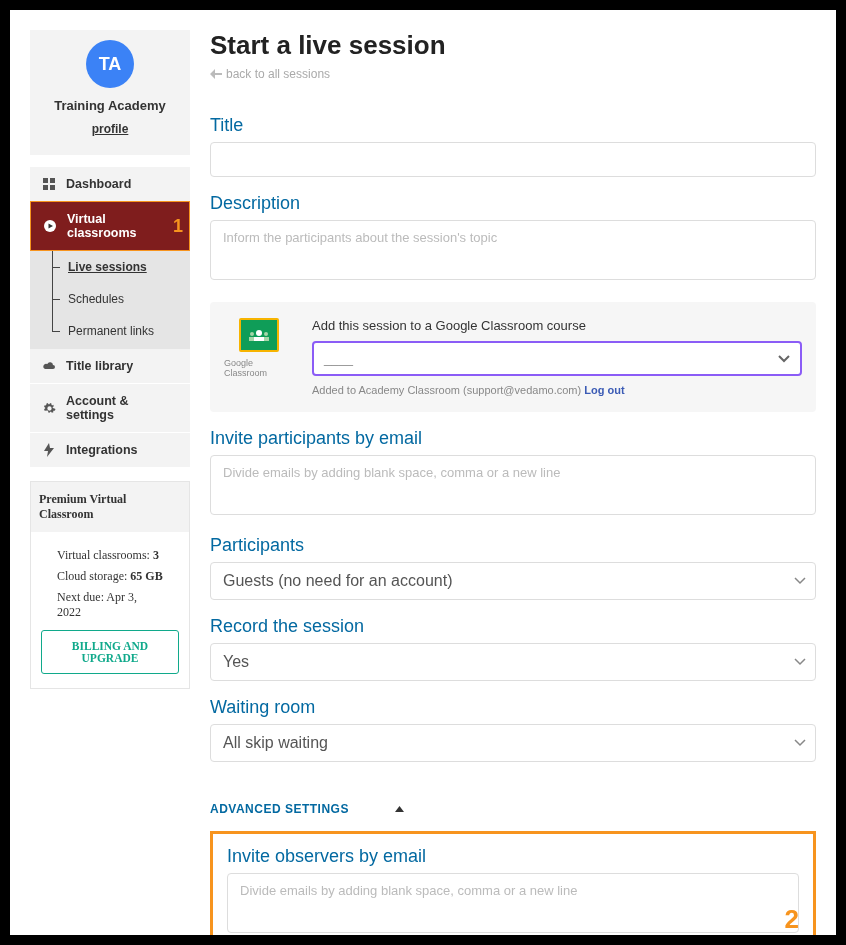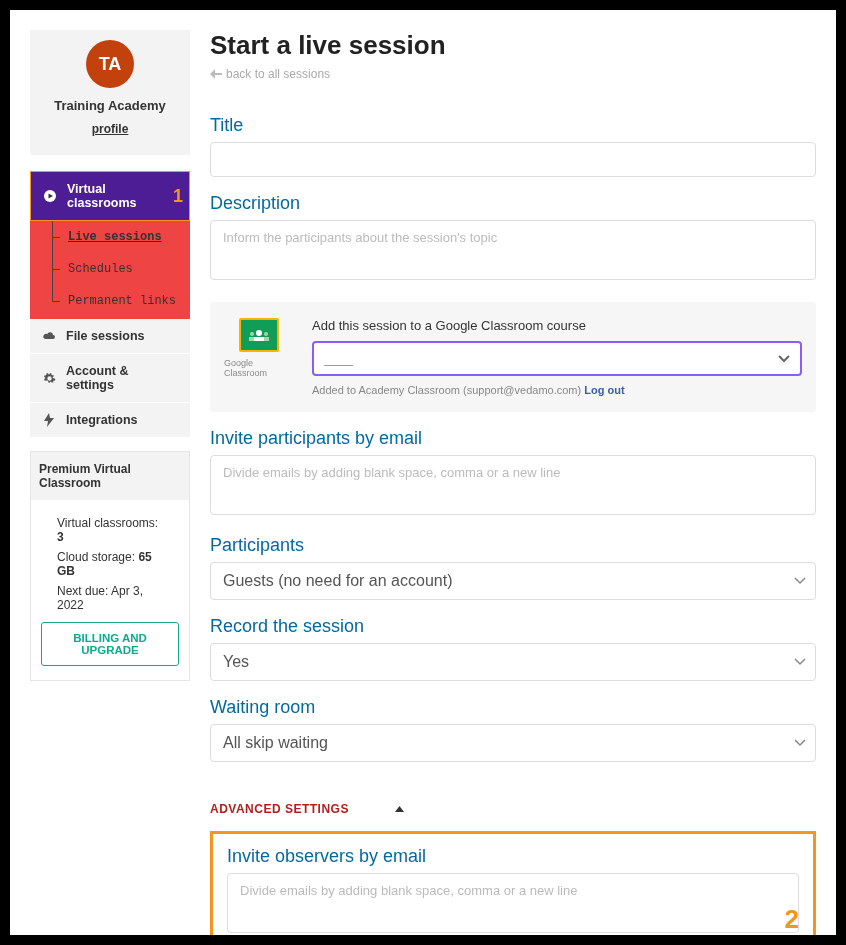--- a/index.html
+++ b/index.html
@@ -3,41 +3,41 @@
   <meta charset="utf-8">
   <style>
     * { box-sizing: border-box; margin: 0; padding: 0; }
     body { font-family: Arial, Helvetica, sans-serif; background: #fff; }
     .outer-frame { border: 10px solid #000; width: 846px; height: 945px; overflow: hidden; position: relative; }
     .container { display: flex; padding: 20px; gap: 20px; background: #fff; height: 100%; }
 
     
     .sidebar { width: 160px; flex-shrink: 0; }
     .profile-block { background: #f3f3f3; padding: 10px 8px 18px; text-align: center; }
-    .avatar { width: 48px; height: 48px; border-radius: 50%; background: #c2410c; margin: 0 auto 10px; color: #fff; font-weight: bold; font-size: 18px; display: flex; align-items: center; justify-content: center; }
+    .avatar { width: 48px; height: 48px; border-radius: 50%; background: #3b82f6; margin: 0 auto 10px; color: #fff; font-weight: bold; font-size: 18px; display: flex; align-items: center; justify-content: center; }
     .profile-name { font-weight: bold; font-size: 13px; color: #333; margin-bottom: 6px; }
     .profile-link { font-size: 12px; color: #333; text-decoration: underline; font-weight: bold; }
 
     .nav { margin-top: 12px; }
     .nav-group { background: #f3f3f3; margin: 0; }
     .nav-item { display: flex; align-items: center; padding: 10px 12px; font-size: 12.5px; font-weight: bold; color: #333; cursor: pointer; border-top: 1px solid #fff; }
     .nav-item.first { border-top: none; }
     .nav-item .nav-icon { width: 14px; height: 14px; margin-right: 10px; flex-shrink: 0; display: inline-flex; align-items: center; justify-content: center; }
 
-    .nav-item.active-highlight { background: #4c1d95; color: #fff; border-top: none; border: 1px solid #F7941E; position: relative; margin-top: 16px; }
+    .nav-item.active-highlight { background: #7f1d1d; color: #fff; border-top: none; border: 1px solid #F7941E; position: relative; }
     .active-highlight .annot-1 { position: absolute; right: 6px; color: #F7941E; font-weight: bold; font-size: 18px; font-family: Arial; }
 
-    .sub-items { background: #ef4444; padding: 0 0 2px 22px; font-family: Liberation Mono, monospace; }
+    .sub-items { background: #e5e5e5; padding: 0 0 2px 22px; }
     .sub-item { position: relative; padding: 9px 8px 9px 16px; font-size: 12px; color: #333; cursor: pointer; }
     .sub-item:before { content: ""; position: absolute; left: 0; top: 0; bottom: 0; width: 1px; background: #444; }
     .sub-item:after { content: ""; position: absolute; left: 0; top: 50%; width: 8px; height: 1px; background: #444; }
     .sub-item.last:before { bottom: 50%; }
     .sub-item.active { text-decoration: underline; font-weight: bold; }
 
-    .premium-box { border: 1px solid #e5e5e5; margin-top: 14px; font-size: 12px; }
+    .premium-box { border: 1px solid #e5e5e5; margin-top: 14px; font-size: 12px; font-family: Liberation Serif, serif; }
     .premium-head { background: #f3f3f3; padding: 10px 8px; font-weight: bold; color: #333; font-size: 12px; }
     .premium-body { padding: 10px 10px 14px; color: #333; }
     .premium-body p { margin: 6px 16px; }
     .billing-btn { display: block; text-align: center; border: 1px solid #10a98b; color: #10a98b; background: #fff; padding: 9px 6px; font-weight: bold; font-size: 11.5px; border-radius: 3px; margin-top: 10px; cursor: pointer; }
 
     
     .main { flex: 1; min-width: 0; }
     .page-title { font-size: 26px; font-weight: bold; color: #222; margin-bottom: 4px; }
     .back-link { font-size: 12px; color: #aaa; display: inline-flex; align-items: center; cursor: pointer; margin-bottom: 18px; }
     .back-link svg { margin-right: 4px; }
@@ -52,21 +52,21 @@
     .gc-badge { width: 40px; height: 34px; background: #0F9D58; border: 2px solid #F7B400; border-radius: 2px; margin: 0 auto 6px; display: flex; align-items: center; justify-content: center; }
     .gc-right { flex: 1; }
     .gc-title { font-size: 13px; color: #333; margin-bottom: 8px; }
     .gc-select { background: #fff; border: 2px solid #8b5cf6; border-radius: 4px; padding: 8px 10px; font-size: 13px; color: #888; display: flex; align-items: center; justify-content: space-between; cursor: pointer; }
     .gc-note { font-size: 11px; color: #888; margin-top: 8px; }
     .gc-note .logout { color: #3b5bb5; cursor: pointer; font-weight: bold; }
 
     .select-row { position: relative; }
     .select-row .chev { position: absolute; right: 10px; top: 50%; transform: translateY(-50%); pointer-events: none; color: #888; }
 
-    .adv-header { font-size: 12px; font-weight: bold; letter-spacing: 0.5px; color: #b91c1c; margin-top: 40px; cursor: pointer; display: inline-flex; align-items: center; gap: 21px; }
+    .adv-header { font-size: 12px; font-weight: bold; letter-spacing: 0.5px; color: #0369a1; margin-top: 40px; cursor: pointer; display: inline-flex; align-items: center; gap: 21px; }
 
     .observers-box { border: 3px solid #F7941E; padding: 12px 14px 18px; margin-top: 14px; position: relative; }
     .observers-box .field-label { margin-top: 0; }
     .observers-box .textarea { height: 60px; }
     .annot-2 { position: absolute; right: 14px; bottom: 20px; font-size: 26px; font-weight: bold; color: #F7941E; }
 
     svg { display: block; }
     .select-text { color: #555; padding: 9px 12px; border: 1px solid #ddd; border-radius: 4px; position: relative; cursor: pointer; background: #fff; }
   </style>
 </head>
@@ -76,20 +76,33 @@
   <div class="container">
 
     <aside class="sidebar">
       <div class="profile-block">
         <div class="avatar">TA</div>
         <div class="profile-name">Training Academy</div>
         <a class="profile-link">profile</a>
       </div>
 
       <div class="nav">
+        <div class="nav-group">
+          <div class="nav-item first">
+            <span class="nav-icon">
+              <svg width="12" height="12" viewBox="0 0 12 12">
+                  <rect x="0" y="0" width="5" height="5" fill="#555"></rect>
+                  <rect x="7" y="0" width="5" height="5" fill="#555"></rect>
+                  <rect x="0" y="7" width="5" height="5" fill="#555"></rect>
+                  <rect x="7" y="7" width="5" height="5" fill="#555"></rect>
+                </svg>
+            </span>
+            <span>Dashboard</span>
+          </div>
+        </div>
 
         <div class="nav-item active-highlight">
           <span class="nav-icon">
             <svg width="14" height="14" viewBox="0 0 14 14">
                 <circle cx="7" cy="7" r="6" fill="#fff"></circle>
                 <polygon points="5.5,4.5 10,7 5.5,9.5" fill="#333"></polygon>
               </svg>
           </span>
           <span>Virtual classrooms</span>
           <span class="annot-1">1</span>
@@ -100,21 +113,21 @@
           <div class="sub-item last">Permanent links</div>
         </div>
 
         <div class="nav-group">
           <div class="nav-item first">
             <span class="nav-icon">
               <svg width="14" height="10" viewBox="0 0 14 10">
                   <path d="M11 4a3 3 0 00-5.7-1A2.5 2.5 0 003 8h8a2 2 0 000-4z" fill="#555"></path>
                 </svg>
             </span>
-            <span>File sessions</span>
+            <span>Title library</span>
           </div>
           <div class="nav-item">
             <span class="nav-icon">
               <svg width="13" height="13" viewBox="0 0 24 24">
                   <path fill="#555" d="M12 8a4 4 0 100 8 4 4 0 000-8zm9 4l2 1-1 3-2-.5c-.4.5-.8 1-1.3 1.3l.5 2-3 1-1-2h-2l-1 2-3-1 .5-2c-.5-.4-1-.8-1.3-1.3L3 16l-1-3 2-1v-2L2 9l1-3 2 .5c.4-.5.8-1 1.3-1.3L6 3l3-1 1 2h2l1-2 3 1-.5 2c.5.4 1 .8 1.3 1.3L19 5l1 3-2 1v2z"></path>
                 </svg>
             </span>
             <span>Account &amp; settings</span>
           </div>
           <div class="nav-item">

